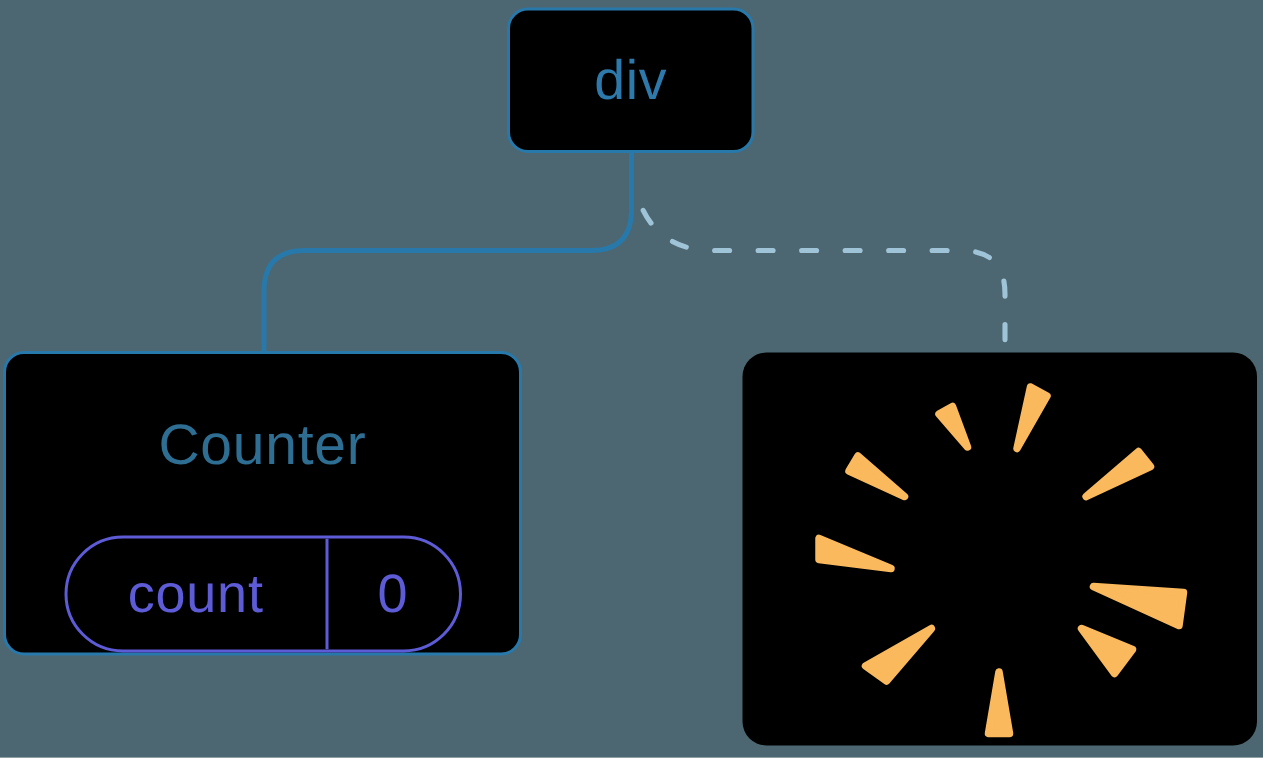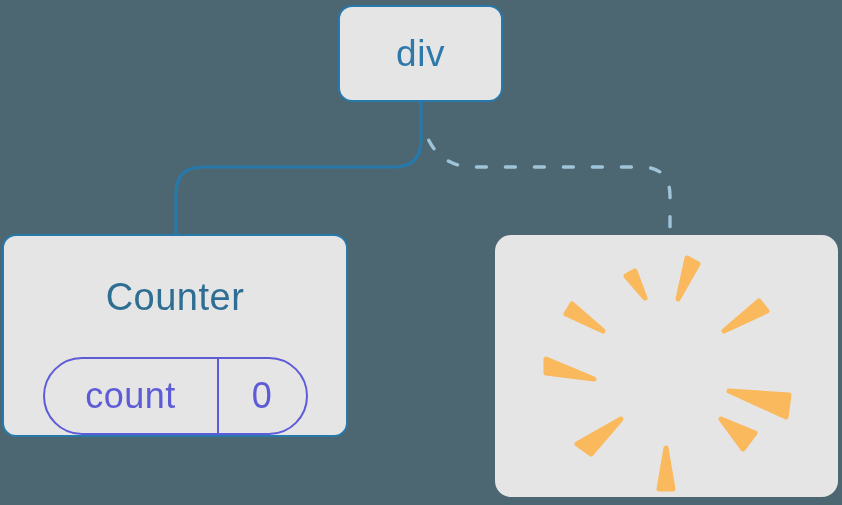--- a/index.html
+++ b/index.html
@@ -18,21 +18,21 @@
     overflow: hidden;
   }
   .edges {
     position: absolute;
     left: 0;
     top: 0;
     pointer-events: none;
   }
   .node {
     position: absolute;
-    background: #e5e5e5;
+    background: #000000;
     box-sizing: border-box;
   }
   .root-node {
     left: 338px;
     top: 5px;
     width: 165px;
     height: 97px;
     border: 2.5px solid #2879AB;
     border-radius: 14px;
     display: flex;

